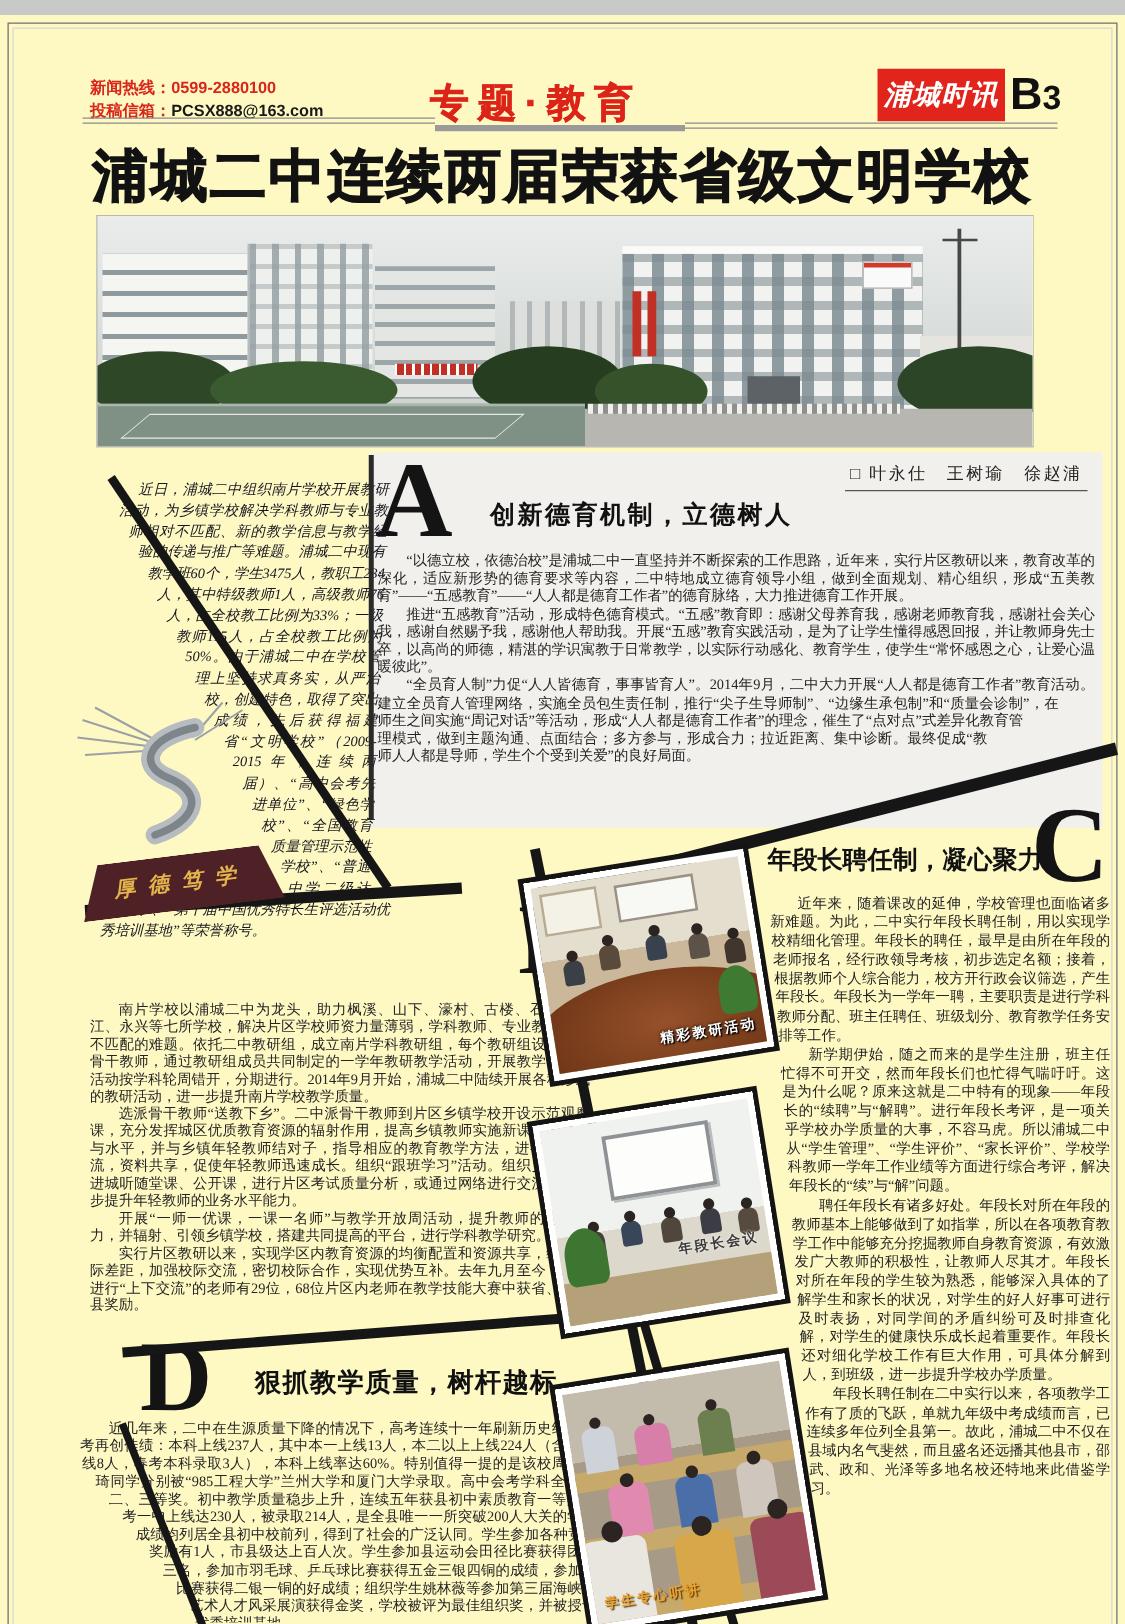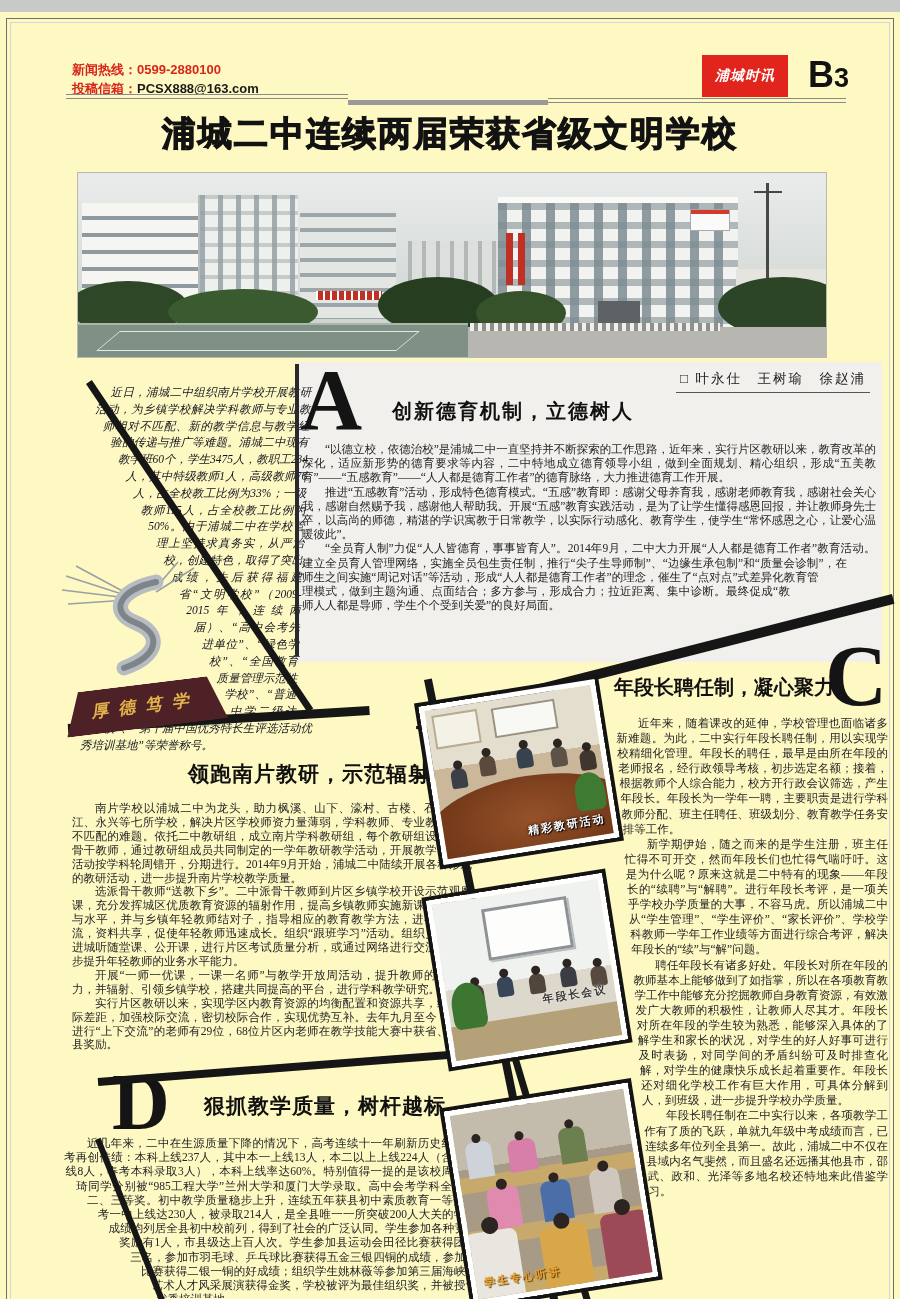--- a/index.html
+++ b/index.html
@@ -16,30 +16,30 @@
   .hd-left .red { color:#d8261b; }
   .hd-left .blk { color:#191919; }
   .hd-title { position:absolute; left:344px; top:50px; font-family:"Liberation Sans","DejaVu Sans",sans-serif;
               font-size:31px; font-weight:900; color:#dd2418; letter-spacing:7px; -webkit-text-stroke:0.6px #dd2418;}
   .hd-title-bar { position:absolute; left:348px; top:88px; width:200px; height:5px; background:#9a9a9a; }
   .rule-left { position:absolute; left:66px; top:82px; width:282px; height:5px;
                border-top:1px solid #8a8a8a; border-bottom:1px solid #8a8a8a; }
   .rule-right { position:absolute; left:548px; top:86px; width:298px; height:5px;
                 border-top:1px solid #8a8a8a; border-bottom:1px solid #8a8a8a; }
   .hd-date { position:absolute; left:566px; top:48px; font-size:12.5px; font-weight:bold; line-height:19px; color:#222; text-align:left;}
-  .masthead { position:absolute; left:702px; top:43px; width:86px; height:42px; background:#e2251c;
-              color:#fff; font-style:italic; font-weight:bold; font-size:14px; line-height:42px;
+  .masthead { position:absolute; left:702px; top:43px; width:102px; height:42px; background:#e2251c;
+              color:#fff; font-style:italic; font-weight:bold; font-size:22px; line-height:42px;
               text-align:center; letter-spacing:1px; }
   .pageno { position:absolute; left:808px; top:42px; font-family:"Liberation Sans","DejaVu Sans",sans-serif;
             font-weight:900; color:#111; }
   .pageno .b { font-size:36px; } .pageno .n { font-size:27px; }
 
   
   .headline { position:absolute; left:60px; top:99px; width:780px; text-align:center;
-              font-family:"Liberation Sans","DejaVu Sans",sans-serif; font-weight:900; font-size:34px;
+              font-family:"Liberation Sans","DejaVu Sans",sans-serif; font-weight:900; font-size:45px;
               letter-spacing:2px; color:#121212; -webkit-text-stroke:1.2px #121212; }
 
   
   .pano { position:absolute; left:78px; top:161px; width:748px; height:184px; overflow:hidden;
           background:linear-gradient(#e9eceb, #d3d8d5 70%, #c9cdc9); box-shadow:0 0 0 1px #b9b7b2; }
   .bldg-a { position:absolute; left:4px; top:30px; width:212px; height:118px;
             background:repeating-linear-gradient(180deg,#f5f5f2 0 13px,#8f9a9e 13px 17px); }
   .bldg-a2 { position:absolute; left:120px; top:22px; width:100px; height:128px;
              background:#eef0ee; border-left:2px solid #b6bcbc;
              background-image:repeating-linear-gradient(90deg,rgba(150,160,164,.85) 0 5px,transparent 5px 18px),
@@ -178,20 +178,21 @@
 <body>
 
 <div class="page">
   <div class="frame"></div>
   <div class="frame2"></div>
 
   <div class="hd-left">
     <div><span class="red">新闻热线：</span><span class="red">0599-2880100</span></div>
     <div><span class="red">投稿信箱：</span><span class="blk">PCSX888@163.com</span></div>
   </div>
+  <div class="hd-title">专题·教育</div>
   <div class="hd-title-bar"></div>
   <div class="rule-left"></div>
   <div class="rule-right"></div>
   <div class="masthead">浦城时讯</div>
   <div class="pageno"><span class="b">B</span><span class="n">3</span></div>
 
   <h1 class="headline">浦城二中连续两届荣获省级文明学校</h1>
 
   <div class="pano">
     <div class="bldg-a"></div>
@@ -258,21 +259,20 @@
     <div class="paras paras-a">
       <span class="taper-a"></span>
       <p>“以德立校，依德治校”是浦城二中一直坚持并不断探索的工作思路，近年来，实行片区教研以来，教育改革的深化，适应新形势的德育要求等内容，二中特地成立德育领导小组，做到全面规划、精心组织，形成“五美教育”——“五感教育”——“人人都是德育工作者”的德育脉络，大力推进德育工作开展。</p>
       <p>推进“五感教育”活动，形成特色德育模式。“五感”教育即：感谢父母养育我，感谢老师教育我，感谢社会关心我，感谢自然赐予我，感谢他人帮助我。开展“五感”教育实践活动，是为了让学生懂得感恩回报，并让教师身先士卒，以高尚的师德，精湛的学识寓教于日常教学，以实际行动感化、教育学生，使学生“常怀感恩之心，让爱心温暖彼此”。</p>
       <p>“全员育人制”力促“人人皆德育，事事皆育人”。2014年9月，二中大力开展“人人都是德育工作者”教育活动。建立全员育人管理网络，实施全员包生责任制，推行“尖子生导师制”、“边缘生承包制”和“质量会诊制”，在师生之间实施“周记对话”等活动，形成“人人都是德育工作者”的理念，催生了“点对点”式差异化教育管理模式，做到主题沟通、点面结合；多方参与，形成合力；拉近距离、集中诊断。最终促成“教师人人都是导师，学生个个受到关爱”的良好局面。</p>
     </div>
   </section>
 
   <section class="sec-b">
     <div class="biglet" style="position:absolute;">B</div>
-    <h2 class="sec-title">领跑南片教研，示范辐射</h2>
     <div class="paras paras-b">
       <p>南片学校以浦城二中为龙头，助力枫溪、山下、濠村、古楼、石陂、临江、永兴等七所学校，解决片区学校师资力量薄弱，学科教师、专业教师相对不匹配的难题。依托二中教研组，成立南片学科教研组，每个教研组设有专业骨干教师，通过教研组成员共同制定的一学年教研教学活动，开展教学。教研活动按学科轮周错开，分期进行。2014年9月开始，浦城二中陆续开展各种形式的教研活动，进一步提升南片学校教学质量。</p>
       <p>选派骨干教师“送教下乡”。二中派骨干教师到片区乡镇学校开设示范观摩课，充分发挥城区优质教育资源的辐射作用，提高乡镇教师实施新课程的能力与水平，并与乡镇年轻教师结对子，指导相应的教育教学方法，进行经验交流，资料共享，促使年轻教师迅速成长。组织“跟班学习”活动。组织乡镇教师进城听随堂课、公开课，进行片区考试质量分析，或通过网络进行交流，进一步提升年轻教师的业务水平能力。</p>
       <p>开展“一师一优课，一课一名师”与教学开放周活动，提升教师的专业能力，并辐射、引领乡镇学校，搭建共同提高的平台，进行学科教学研究。</p>
       <p>实行片区教研以来，实现学区内教育资源的均衡配置和资源共享，缩小校际差距，加强校际交流，密切校际合作，实现优势互补。去年九月至今，二中进行“上下交流”的老师有29位，68位片区内老师在教学技能大赛中获省、市、县奖励。</p>
     </div>
   </section>
 
   <section class="sec-c">
     <div class="biglet">C</div>

